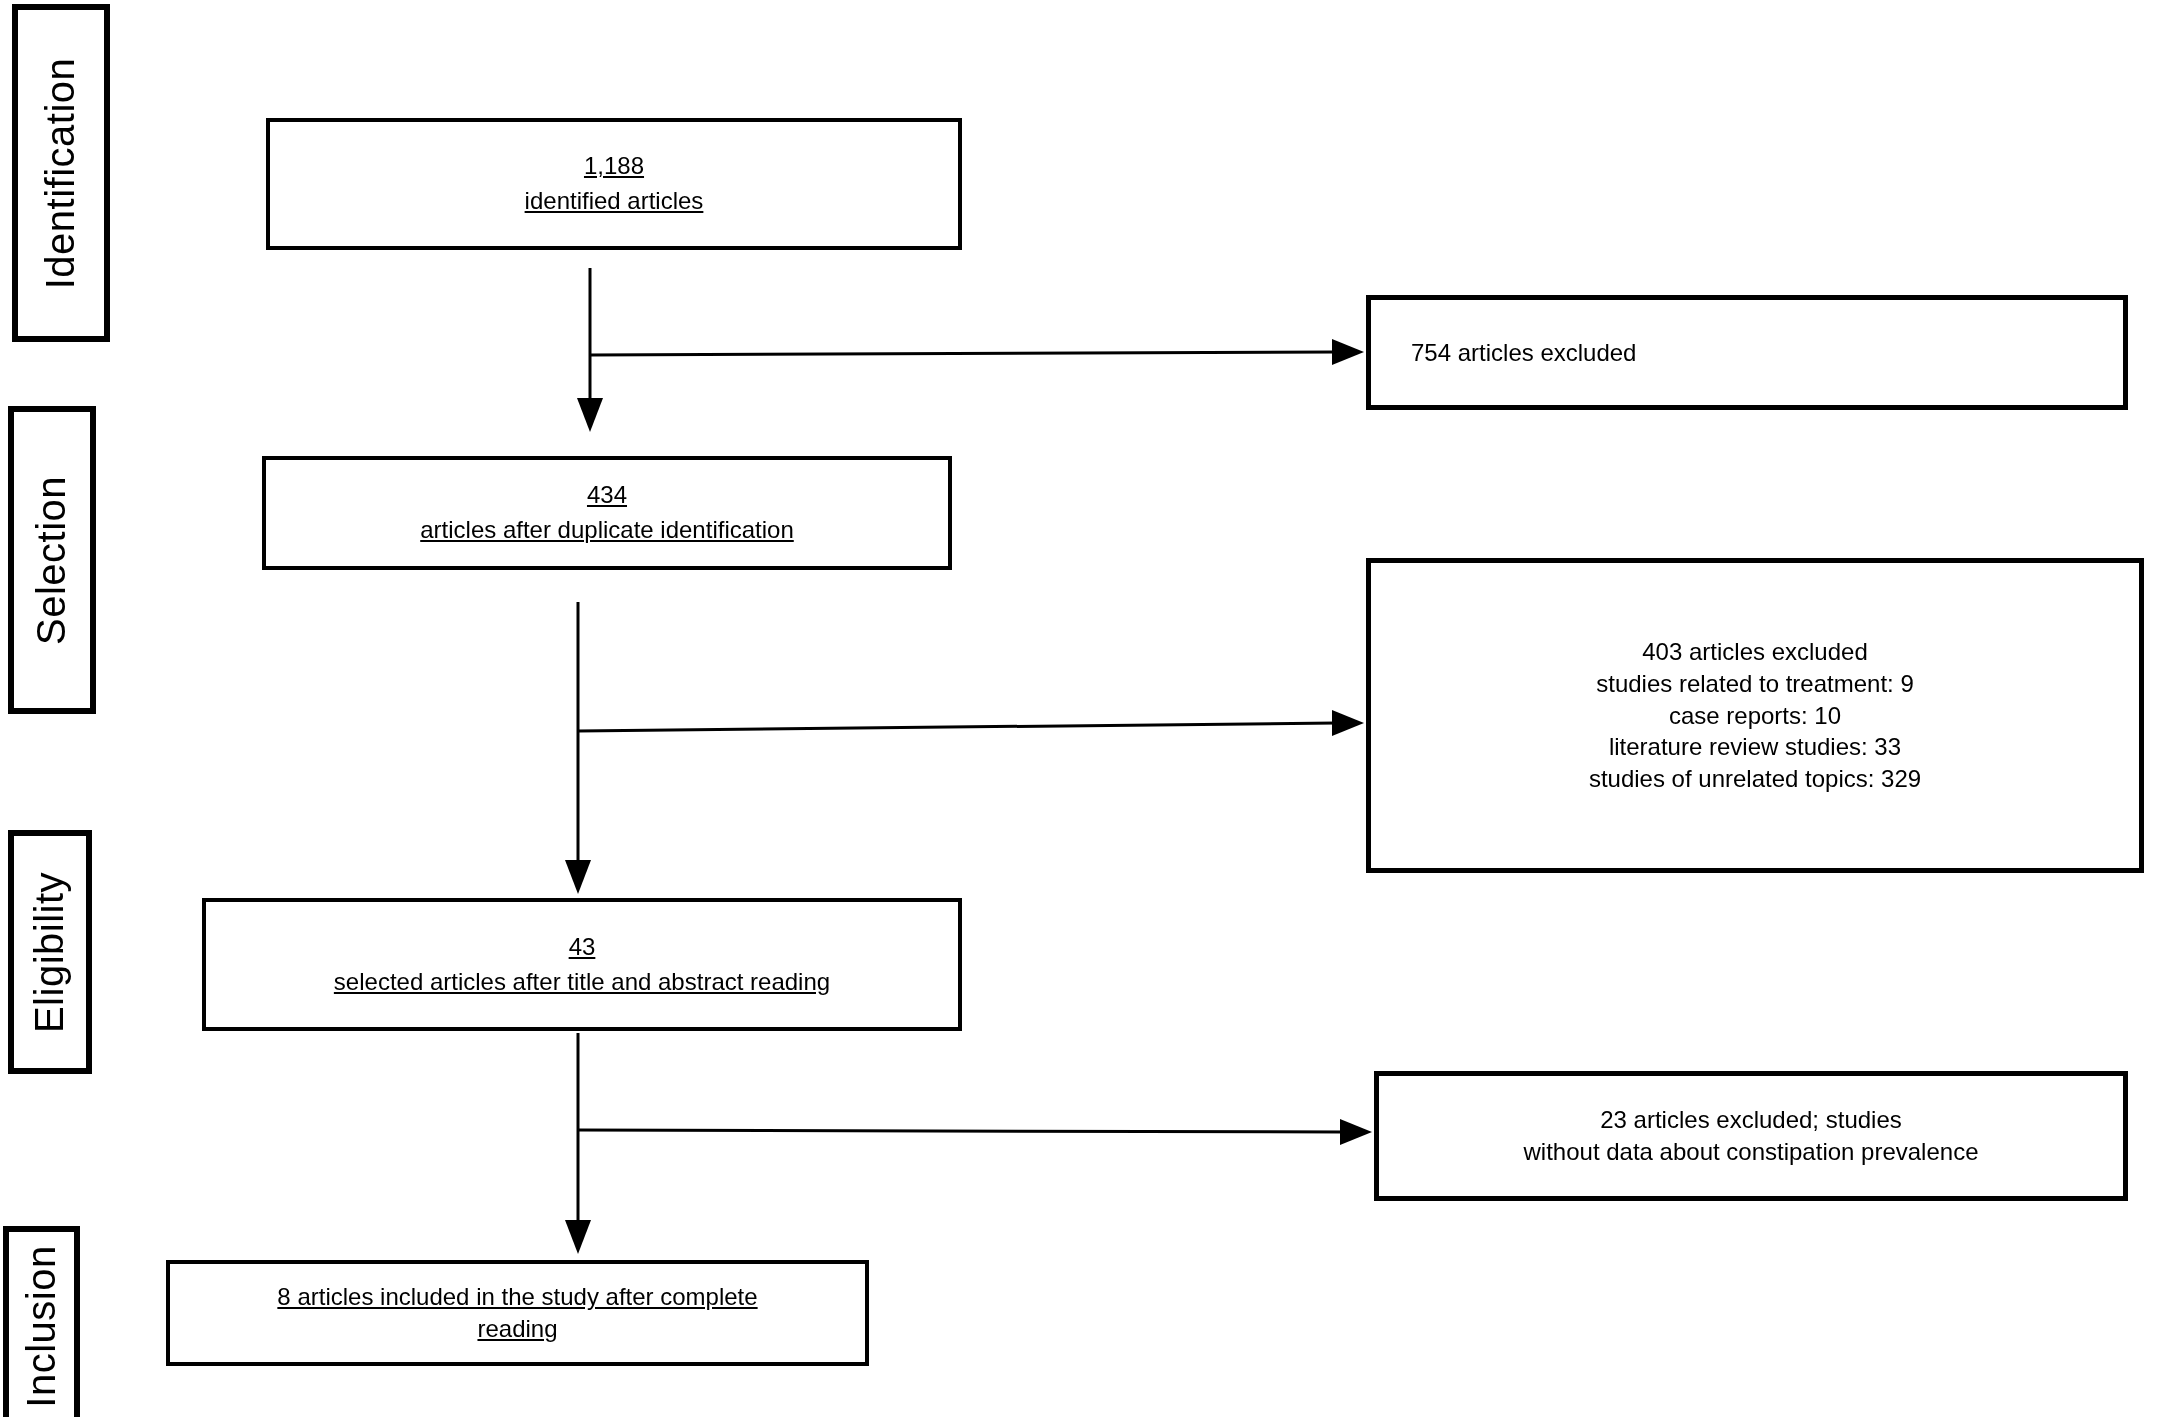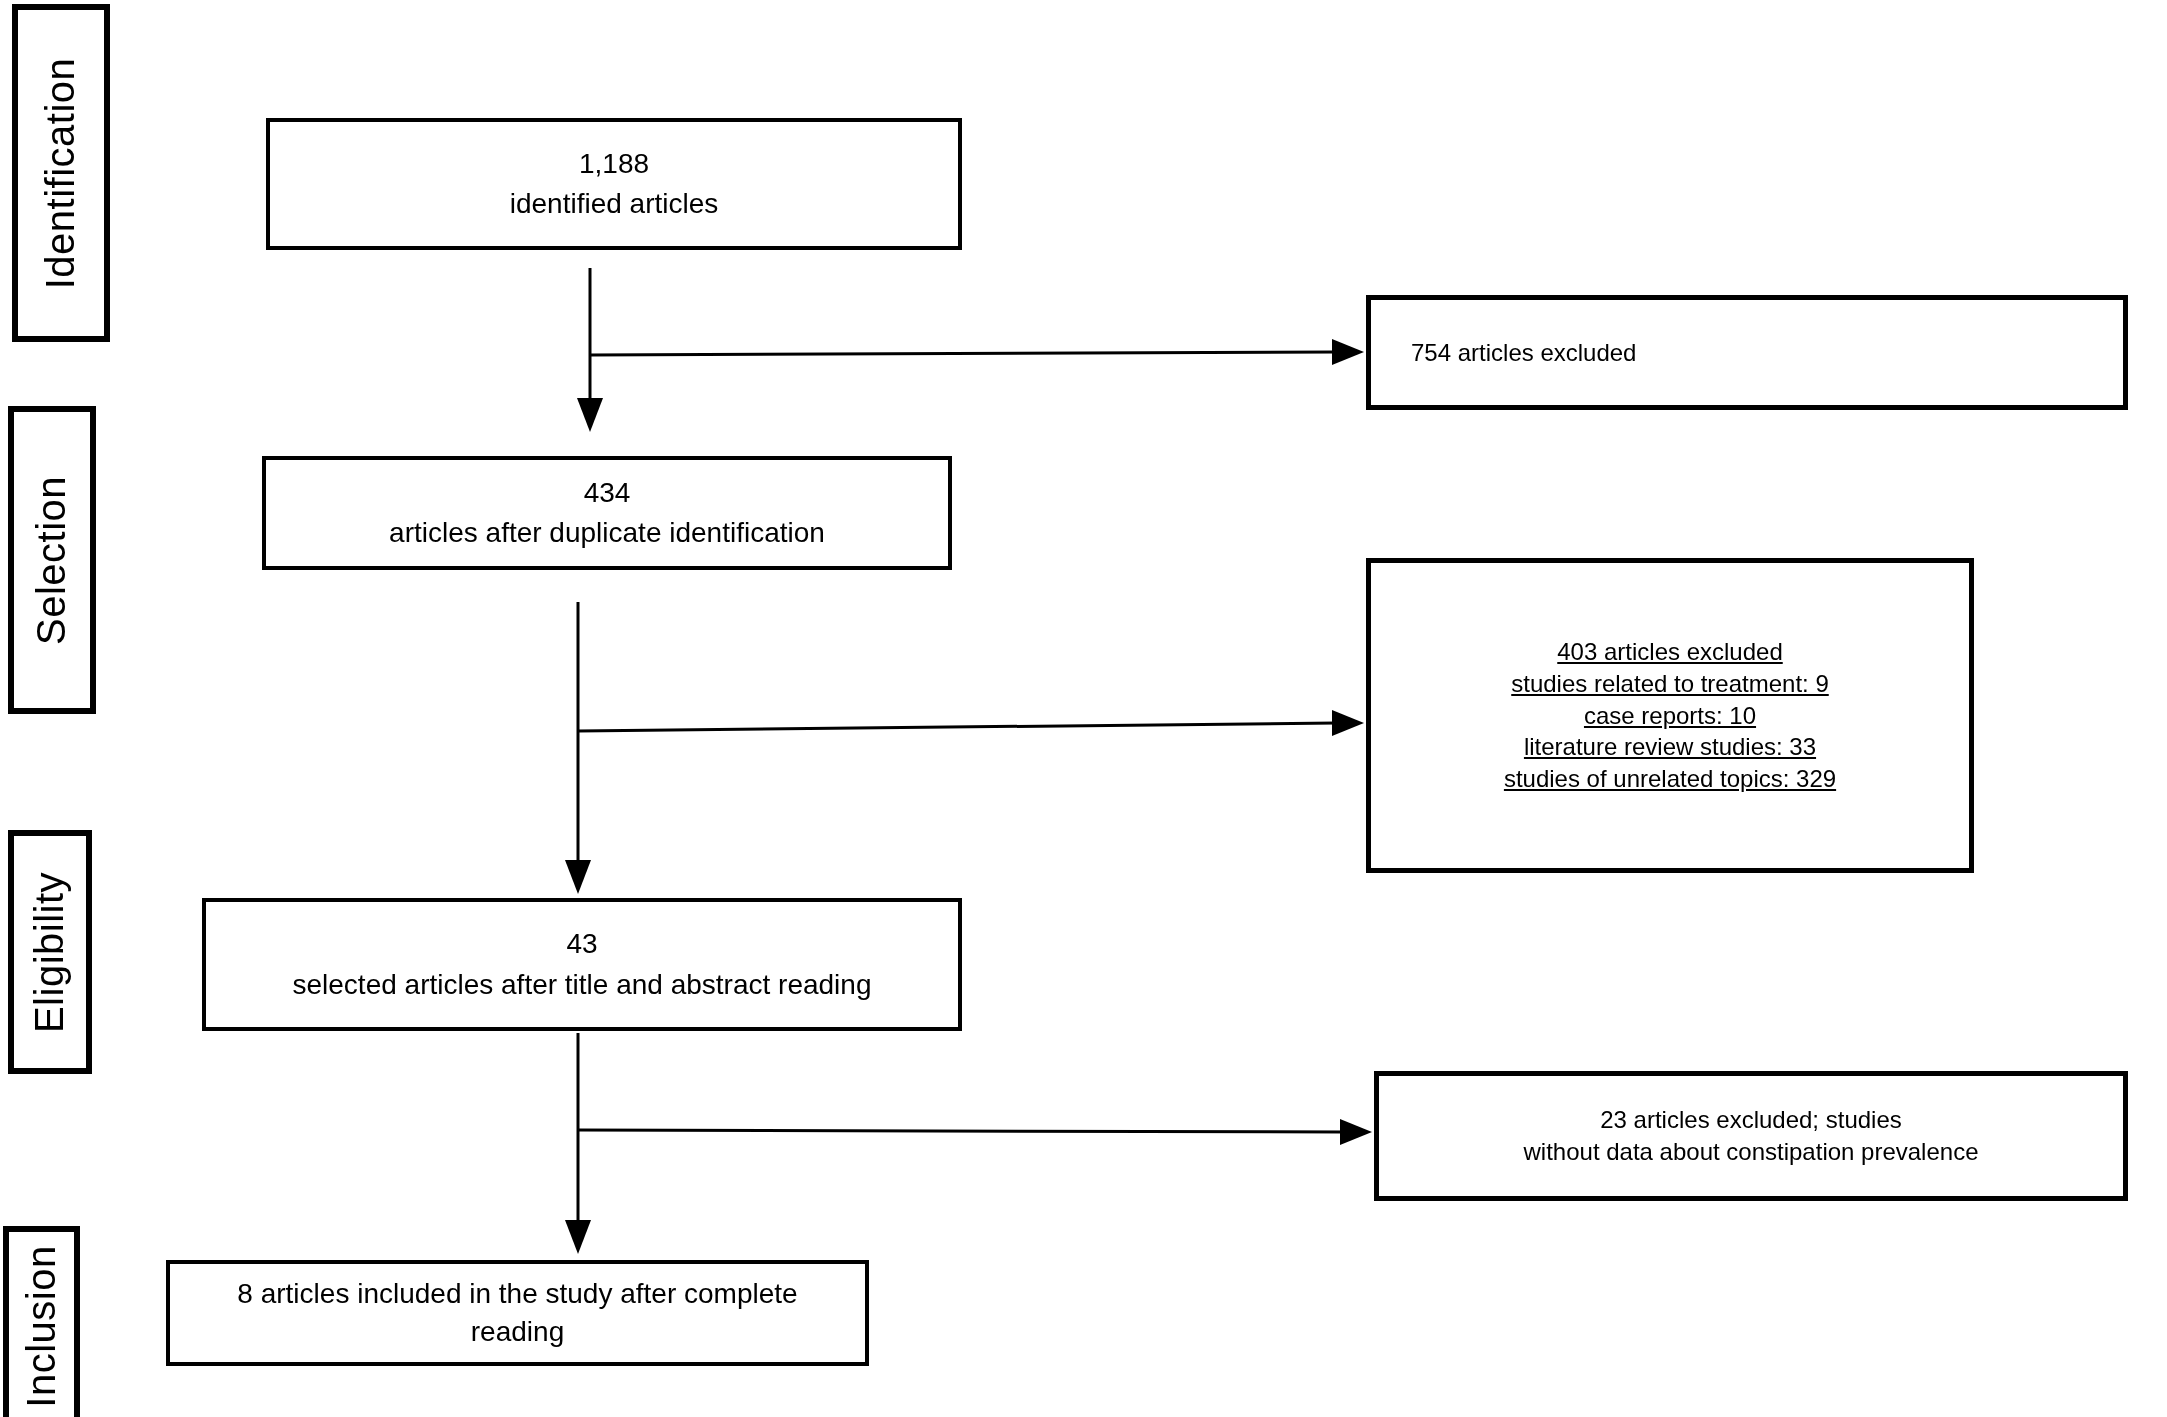--- a/index.html
+++ b/index.html
@@ -42,24 +42,25 @@
   
   .flow-box {
     position: absolute;
     border: 4px solid #000000;
     background: #ffffff;
     display: flex;
     flex-direction: column;
     align-items: center;
     justify-content: center;
     text-align: center;
-    font-size: 28px;
+    font-size: 24px;
     line-height: 1.44;
     padding: 9px 20px;
     box-sizing: border-box;
+    text-decoration: underline;
   }
   .flow-box.tight { line-height: 1.35; }
 
   
   .excl-box {
     position: absolute;
     border: 5px solid #000000;
     background: #ffffff;
     display: flex;
     flex-direction: column;
@@ -137,21 +138,21 @@
 
   <div class="flow-box tight" style="left:166px; top:1260px; width:703px; height:106px;">
     <span class="line">8 articles included in the study after complete</span>
     <span class="line">reading</span>
   </div>
 
   <div class="excl-box left-align" style="left:1366px; top:295px; width:762px; height:115px;">
     <span class="line">754 articles excluded</span>
   </div>
 
-  <div class="excl-box" style="left:1366px; top:558px; width:608px; height:315px;text-decoration:underline;">
+  <div class="excl-box" style="left:1366px; top:558px; width:778px; height:315px;">
     <span class="line">403 articles excluded</span>
     <span class="line">studies related to treatment: 9</span>
     <span class="line">case reports: 10</span>
     <span class="line">literature review studies: 33</span>
     <span class="line">studies of unrelated topics: 329</span>
   </div>
 
   <div class="excl-box" style="left:1374px; top:1071px; width:754px; height:130px;">
     <span class="line">23 articles excluded; studies</span>
     <span class="line">without data about constipation prevalence</span>

